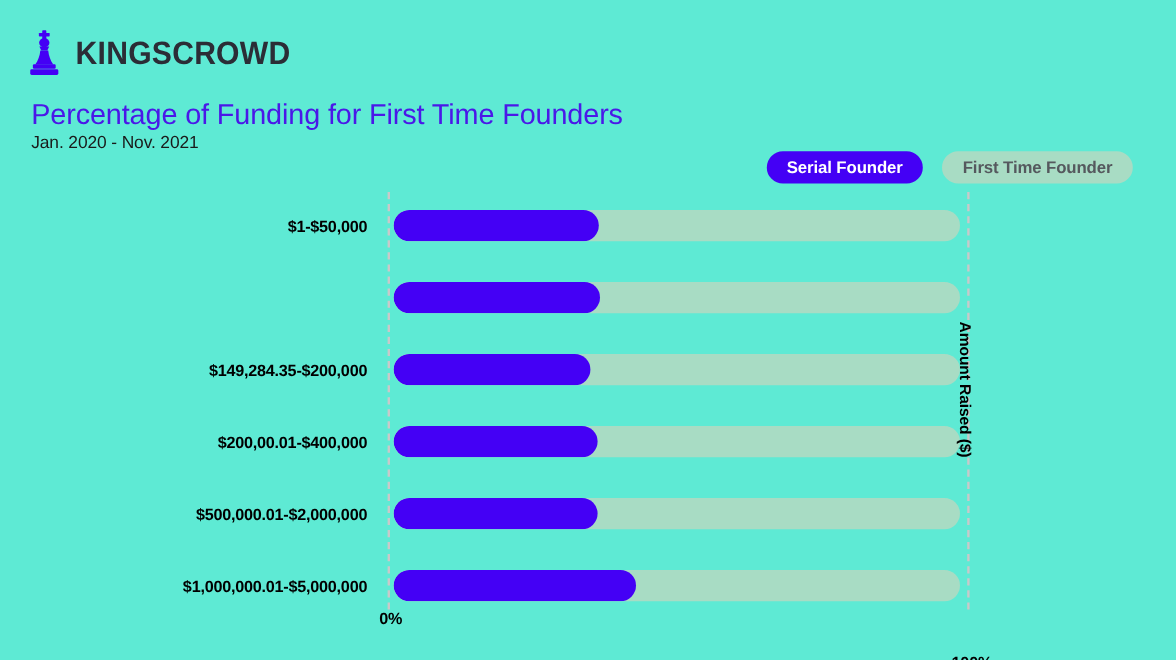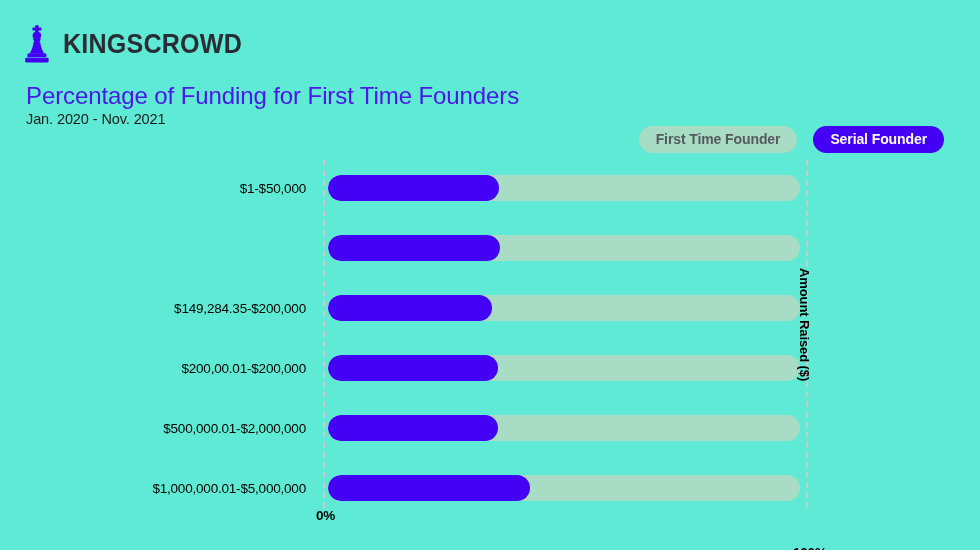--- a/index.html
+++ b/index.html
@@ -104,21 +104,21 @@
     display: flex;
     align-items: center;
   }
 
   .row-label {
     position: absolute;
     left: 0;
     width: 306px;
     text-align: right;
     font-size: 13.5px;
-    font-weight: normal;
+    font-weight: bold;
     color: #000000;
     letter-spacing: -0.2px;
     white-space: nowrap;
   }
 
   .track {
     position: absolute;
     left: 328px;
     width: 472px;
     height: 26px;
@@ -190,22 +190,22 @@
         <rect x="3.2" y="33.8" width="23.4" height="4.6" rx="1.2" fill="#4400f5"></rect>
       </svg>
     </span>
     <span class="brand-word">KINGSCROWD</span>
   </div>
 
   <div class="chart-title">Percentage of Funding for First Time Founders</div>
   <div class="chart-subtitle">Jan. 2020 - Nov. 2021</div>
 
   <div class="legend">
+    <div class="legend-pill serial">Serial Founder</div>
     <div class="legend-pill firsttime">First Time Founder</div>
-    <div class="legend-pill serial">Serial Founder</div>
   </div>
 
   <div id="plot">
 
     <div class="gridline zero"></div>
     <div class="gridline hundred"></div>
 
     <div class="rows">
 
       <div class="row">
@@ -222,21 +222,21 @@
       </div>
 
       <div class="row">
         <div class="row-label">$149,284.35-$200,000</div>
         <div class="track" style="background: rgb(168, 220, 196);">
           <div class="fill" style="width: 34.7%; background: rgb(68, 0, 245);"></div>
         </div>
       </div>
 
       <div class="row">
-        <div class="row-label">$200,00.01-$200,000</div>
+        <div class="row-label">$200,00.01-$400,000</div>
         <div class="track" style="background: rgb(168, 220, 196);">
           <div class="fill" style="width: 36%; background: rgb(68, 0, 245);"></div>
         </div>
       </div>
 
       <div class="row">
         <div class="row-label">$500,000.01-$2,000,000</div>
         <div class="track" style="background: rgb(168, 220, 196);">
           <div class="fill" style="width: 36%; background: rgb(68, 0, 245);"></div>
         </div>

